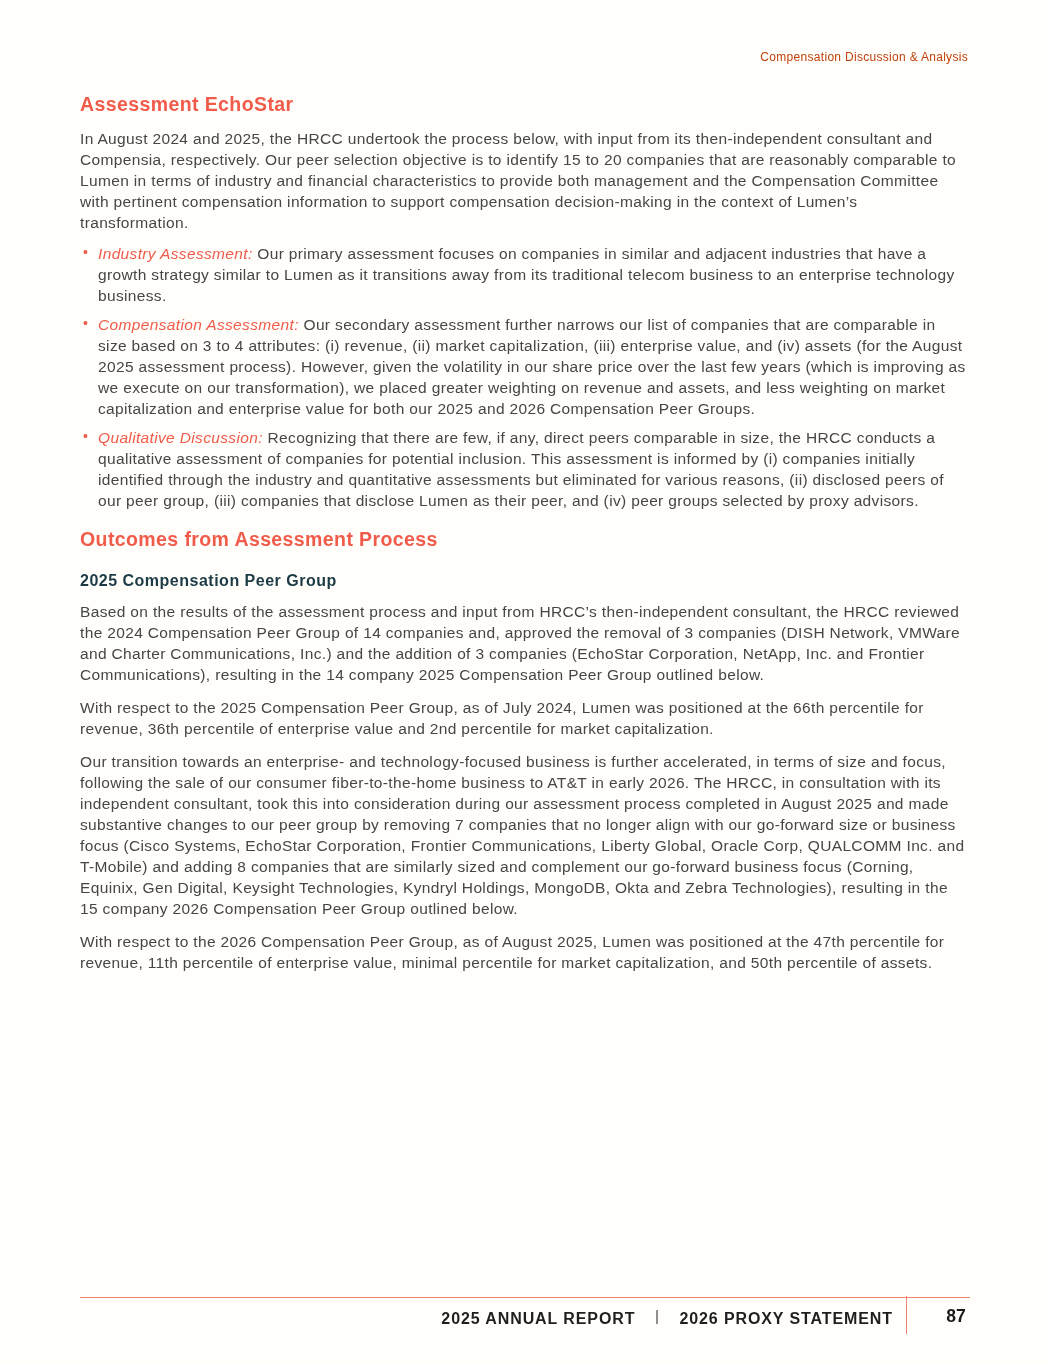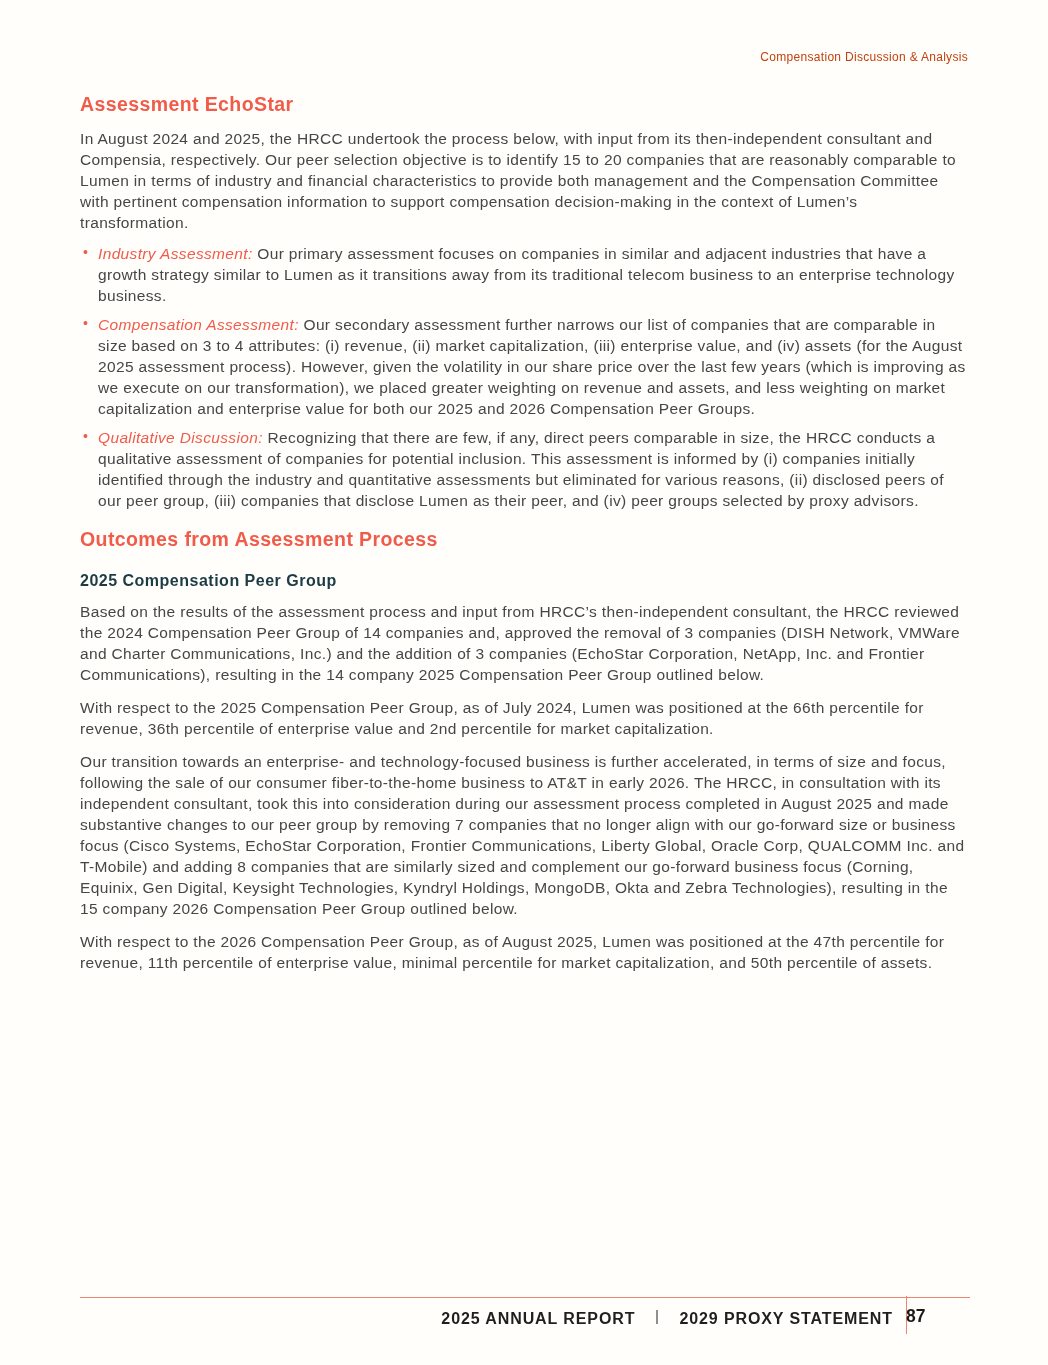--- a/index.html
+++ b/index.html
@@ -62,20 +62,21 @@
     position: absolute; top: 1310px; right: 155px;
     display: flex; align-items: flex-start; gap: 21px;
     font-size: 16px; font-weight: bold; letter-spacing: 0.9px;
     color: #1f1f1f; white-space: nowrap;
   }
   .footer-divider {
     display: inline-block; width: 2px; height: 14px; background: #8f8f8f;
   }
   .page-number {
     position: absolute; top: 1306px; left: 906px; width: 100px;
+    text-align: center;
     font-size: 17.5px; font-weight: bold; color: #1a1a1a;
   }
 </style>
 </head>
 <body>
 
 <div class="page">
 
   <div class="doc-header">Compensation Discussion &amp; Analysis</div>
 
@@ -113,18 +114,18 @@
     <p class="body-para">With respect to the 2026 Compensation Peer Group, as of August 2025, Lumen was positioned at the 47th percentile for revenue, 11th percentile of enterprise value, minimal percentile for market capitalization, and 50th percentile of assets.</p>
 
   </div>
 
   <div class="footer-rule"></div>
   <div class="footer-accent"></div>
 
   <div class="footer-right">
     <span>2025 ANNUAL REPORT</span>
     <span class="footer-divider"></span>
-    <span>2029 PROXY STATEMENT</span>
+    <span>2026 PROXY STATEMENT</span>
   </div>
 
   <div class="page-number">87</div>
 
 </div>
 
 </body></html>

